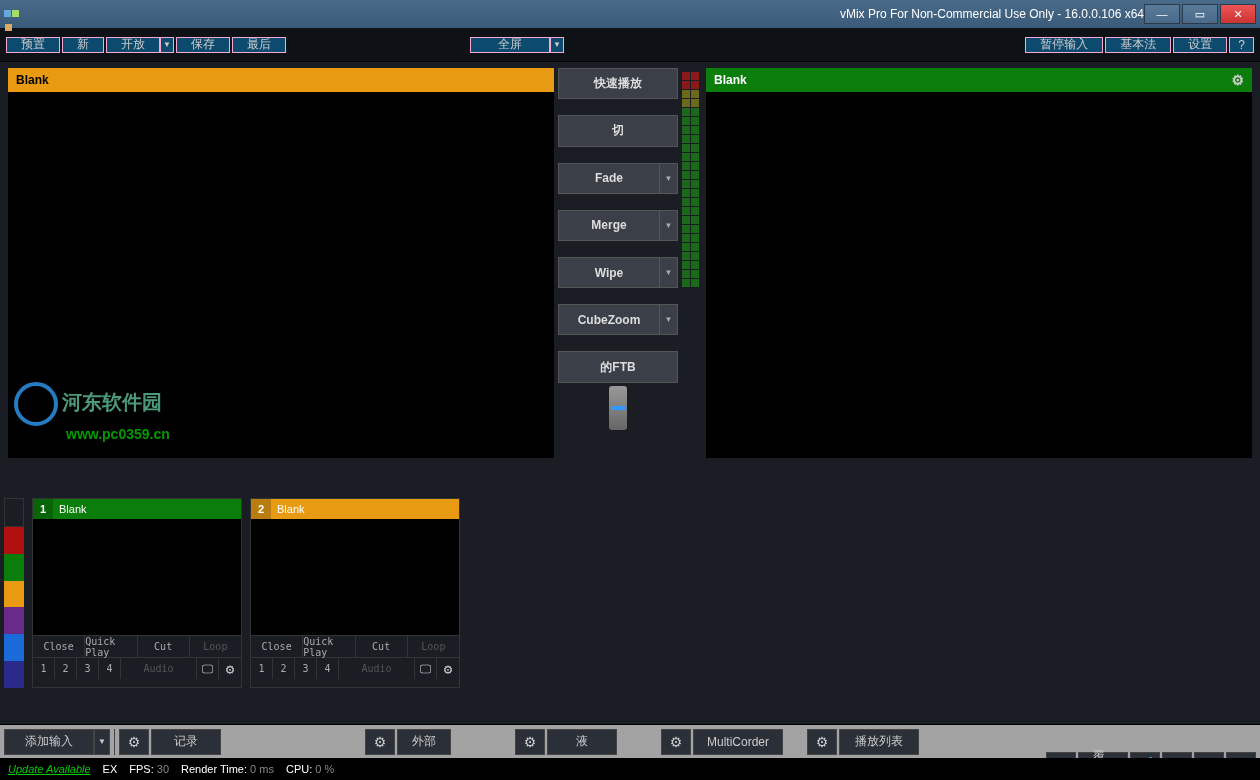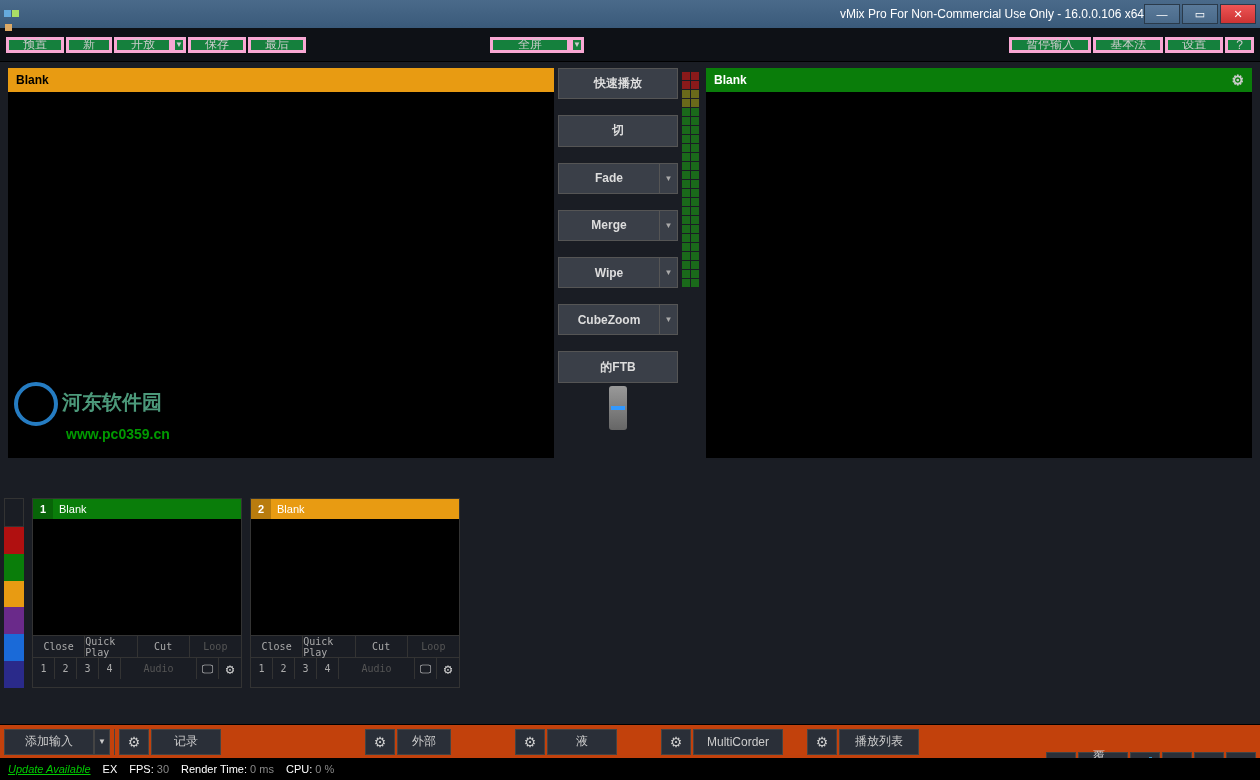--- a/index.html
+++ b/index.html
@@ -12,21 +12,21 @@
 .titlebar-icon span:nth-child(2){display:inline-block;width:7px;height:7px;background:#ad6;margin-left:1px;}
 .titlebar-icon span:nth-child(3){display:inline-block;width:7px;height:7px;background:#d6a;}
 .titlebar-icon span:nth-child(4){display:inline-block;width:7px;height:7px;background:#da6;margin-left:1px;}
 .titlebar-title { flex: 1; text-align: right; }
 .win-btns { display: flex; gap: 2px; }
 .win-btn { width: 36px; height: 20px; background: linear-gradient(#5a7a9a,#4a6a8a); border: 1px solid #2a3a4a; display:flex; align-items:center; justify-content:center; color:#fff; font-size:11px;}
 .win-btn.close { background: linear-gradient(#e55,#c33); }
 
 
 .toolbar { height: 34px; background: #0e1116; display: flex; align-items: center; padding: 4px 6px; gap: 2px; border-bottom:1px solid #000;}
-.btn { background: #15803d; border: 3px solid #f9a8d4; color: #ccc; height: 16px; padding: 0 14px; display:flex; align-items:center; justify-content:center; cursor:pointer; font-size:12px;}
+.btn { background: #0c4a6e; border: 1px solid #f9a8d4; color: #ccc; height: 16px; padding: 0 14px; display:flex; align-items:center; justify-content:center; cursor:pointer; font-size:12px;}
 .btn.sm { padding: 0 8px; }
 .btn-split { display:flex; }
 .btn-split .caret { width:14px; padding:0; display:flex;align-items:center;justify-content:center;font-size:8px;}
 .toolbar-gap { flex: 1; }
 
 
 .main { display:flex; height: 396px; background:#1a1d24; padding:6px 8px 0 8px; gap:4px;}
 .preview-panel { flex:1; display:flex; flex-direction:column; }
 .panel-header { height: 24px; display:flex; align-items:center; padding: 0 8px; font-size:12px; font-weight:bold;}
 .panel-header.orange { background:#e89b12; color:#000;}
@@ -77,21 +77,21 @@
 .tile-num{width:20px;text-align:center;background:rgba(0,0,0,.2);height:100%;display:flex;align-items:center;justify-content:center;font-weight:bold;}
 .tile-name{padding-left:6px;}
 .tile-video{height:116px;background:#000;}
 .tile-ctrl-row{display:flex;height:22px;border-top:1px solid #333;}
 .tile-btn{flex:1;border-right:1px solid #333;display:flex;align-items:center;justify-content:center;font-size:10px;font-family:monospace;color:#aaa;background:#1a1d24;}
 .tile-btn:last-child{border-right:none;}
 .tile-btn.dim{color:#555;}
 .tile-btn.num{flex:0 0 22px;}
 
 
-.bottom { position:absolute; bottom:22px; left:0; right:0; height:34px; background:#c2410c; display:flex; align-items:center; padding:4px 4px; gap:2px; border-top:1px solid #000;}
+.bottom { position:absolute; bottom:22px; left:0; right:0; height:34px; background:#a3a3a3; display:flex; align-items:center; padding:4px 4px; gap:2px; border-top:1px solid #000;}
 .bot-btn{background:#2a2f38;border:1px solid #444;height:26px;padding:0 14px;display:flex;align-items:center;justify-content:center;font-size:12px;color:#ccc;}
 .bot-gear{width:30px;padding:0;}
 .bot-divider{width:1px;height:26px;background:#444;margin:0 2px;}
 .bottom-right{margin-left:auto;display:flex;gap:2px;margin-top:47px;}
 
 
 .status { position:absolute; bottom:0; left:0; right:0; height:22px; background:#000; display:flex; align-items:center; padding:0 8px; font-size:11px; gap:12px;}
 .status a{color:#0c0;text-decoration:underline;font-style:italic;}
 .status .lbl{color:#888;}
 .status .val{color:#fff;}

